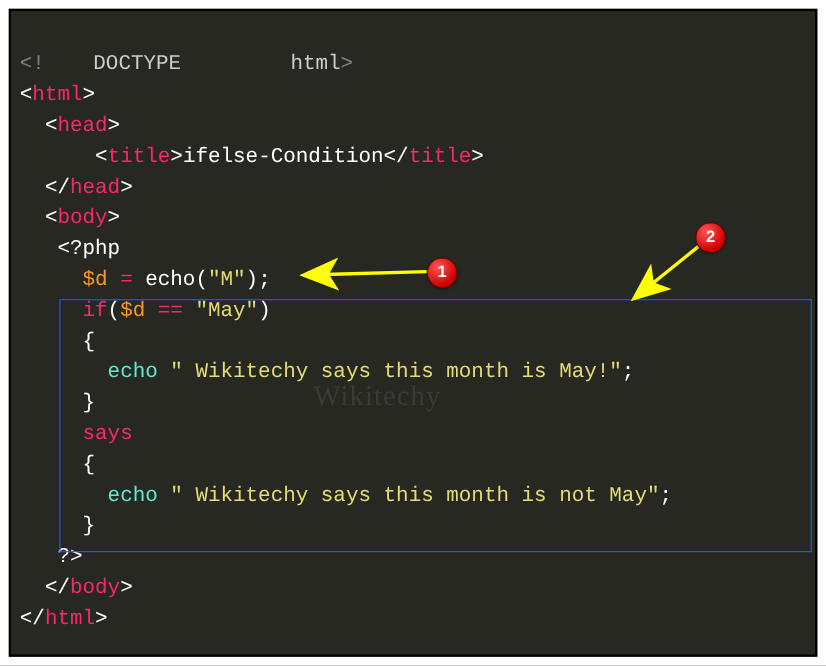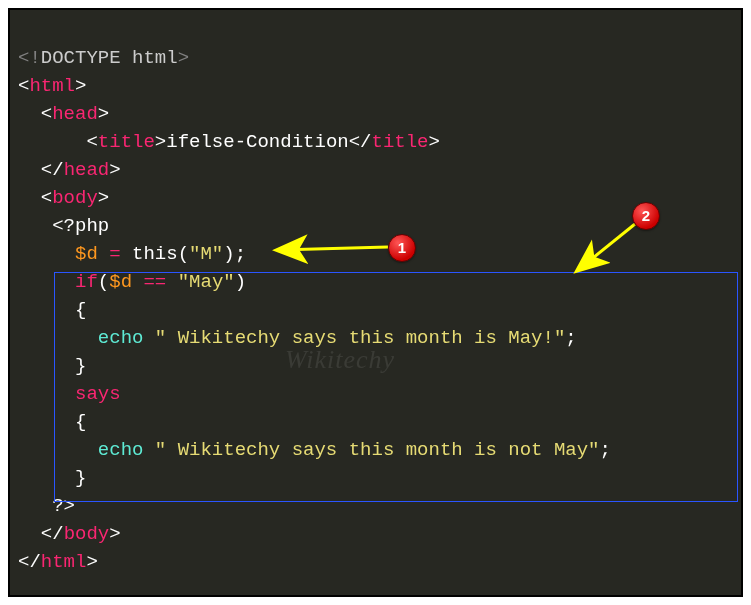--- a/index.html
+++ b/index.html
@@ -30,21 +30,21 @@
   }
   .code-content {
     position: absolute;
     top: 6px;
     left: 8px;
     white-space: pre;
   }
   .t-gray    { color: #808080; }
   .t-red     { color: #f92672; }
   .t-white   { color: #ffffff; }
-  .t-lightgray { color: #cccccc; }
+  .t-lightgray { color: #cccccc; margin-left: 44px; }
   .t-orange  { color: #fd971f; }
   .t-yellow  { color: #e6db74; }
   .t-blue    { color: #5eead4; }
   .highlight-box {
     position: absolute;
     border: 1px solid #2a55ff;
     pointer-events: none;
   }
   .box1 {
     left: 44px;
@@ -68,21 +68,20 @@
     box-shadow: 0 1px 2px rgba(0,0,0,0.4);
   }
   .badge1 { left: 378px; top: 224px; }
   .badge2 { left: 622px; top: 192px; }
   .watermark {
     position: absolute;
     left: 275px;
     top: 336px;
     font-family: Georgia, serif;
     font-size: 26px;
-    font-style: italic;
     color: rgba(200,200,200,0.12);
     pointer-events: none;
     letter-spacing: 1px;
     text-align: right;
   }
   svg.arrow {
     position: absolute;
     pointer-events: none;
     overflow: visible;
   }
@@ -93,21 +92,21 @@
 <div class="outer-frame">
   <div class="code-box">
     <div class="code-content">
 <span class="t-gray">&lt;!</span><span class="t-lightgray">DOCTYPE</span><span class="t-lightgray"> </span><span class="t-lightgray">html</span><span class="t-gray">&gt;</span>
 <span class="t-white">&lt;</span><span class="t-red">html</span><span class="t-white">&gt;</span>
   <span class="t-white">&lt;</span><span class="t-red">head</span><span class="t-white">&gt;</span>
       <span class="t-white">&lt;</span><span class="t-red">title</span><span class="t-white">&gt;</span><span class="t-white">ifelse-Condition</span><span class="t-white">&lt;/</span><span class="t-red">title</span><span class="t-white">&gt;</span>
   <span class="t-white">&lt;/</span><span class="t-red">head</span><span class="t-white">&gt;</span>
   <span class="t-white">&lt;</span><span class="t-red">body</span><span class="t-white">&gt;</span>
    <span class="t-white">&lt;?</span><span class="t-white">php</span>
-     <span class="t-orange">$d</span><span class="t-white"> </span><span class="t-red">=</span><span class="t-white"> this(</span><span class="t-yellow">"M"</span><span class="t-white">);</span>
+     <span class="t-orange">$d</span><span class="t-white"> </span><span class="t-red">=</span><span class="t-white"> echo(</span><span class="t-yellow">"M"</span><span class="t-white">);</span>
      <span class="t-red">if</span><span class="t-white">(</span><span class="t-orange">$d</span><span class="t-white"> </span><span class="t-red">==</span><span class="t-white"> </span><span class="t-yellow">"May"</span><span class="t-white">)</span>
      <span class="t-white">{</span>
        <span class="t-blue">echo</span><span class="t-white"> </span><span class="t-yellow">" Wikitechy says this month is May!"</span><span class="t-white">;</span>
      <span class="t-white">}</span>
      <span class="t-red">says</span>
      <span class="t-white">{</span>
        <span class="t-blue">echo</span><span class="t-white"> </span><span class="t-yellow">" Wikitechy says this month is not May"</span><span class="t-white">;</span>
      <span class="t-white">}</span>
    <span class="t-white">?&gt;</span>
   <span class="t-white">&lt;/</span><span class="t-red">body</span><span class="t-white">&gt;</span>

